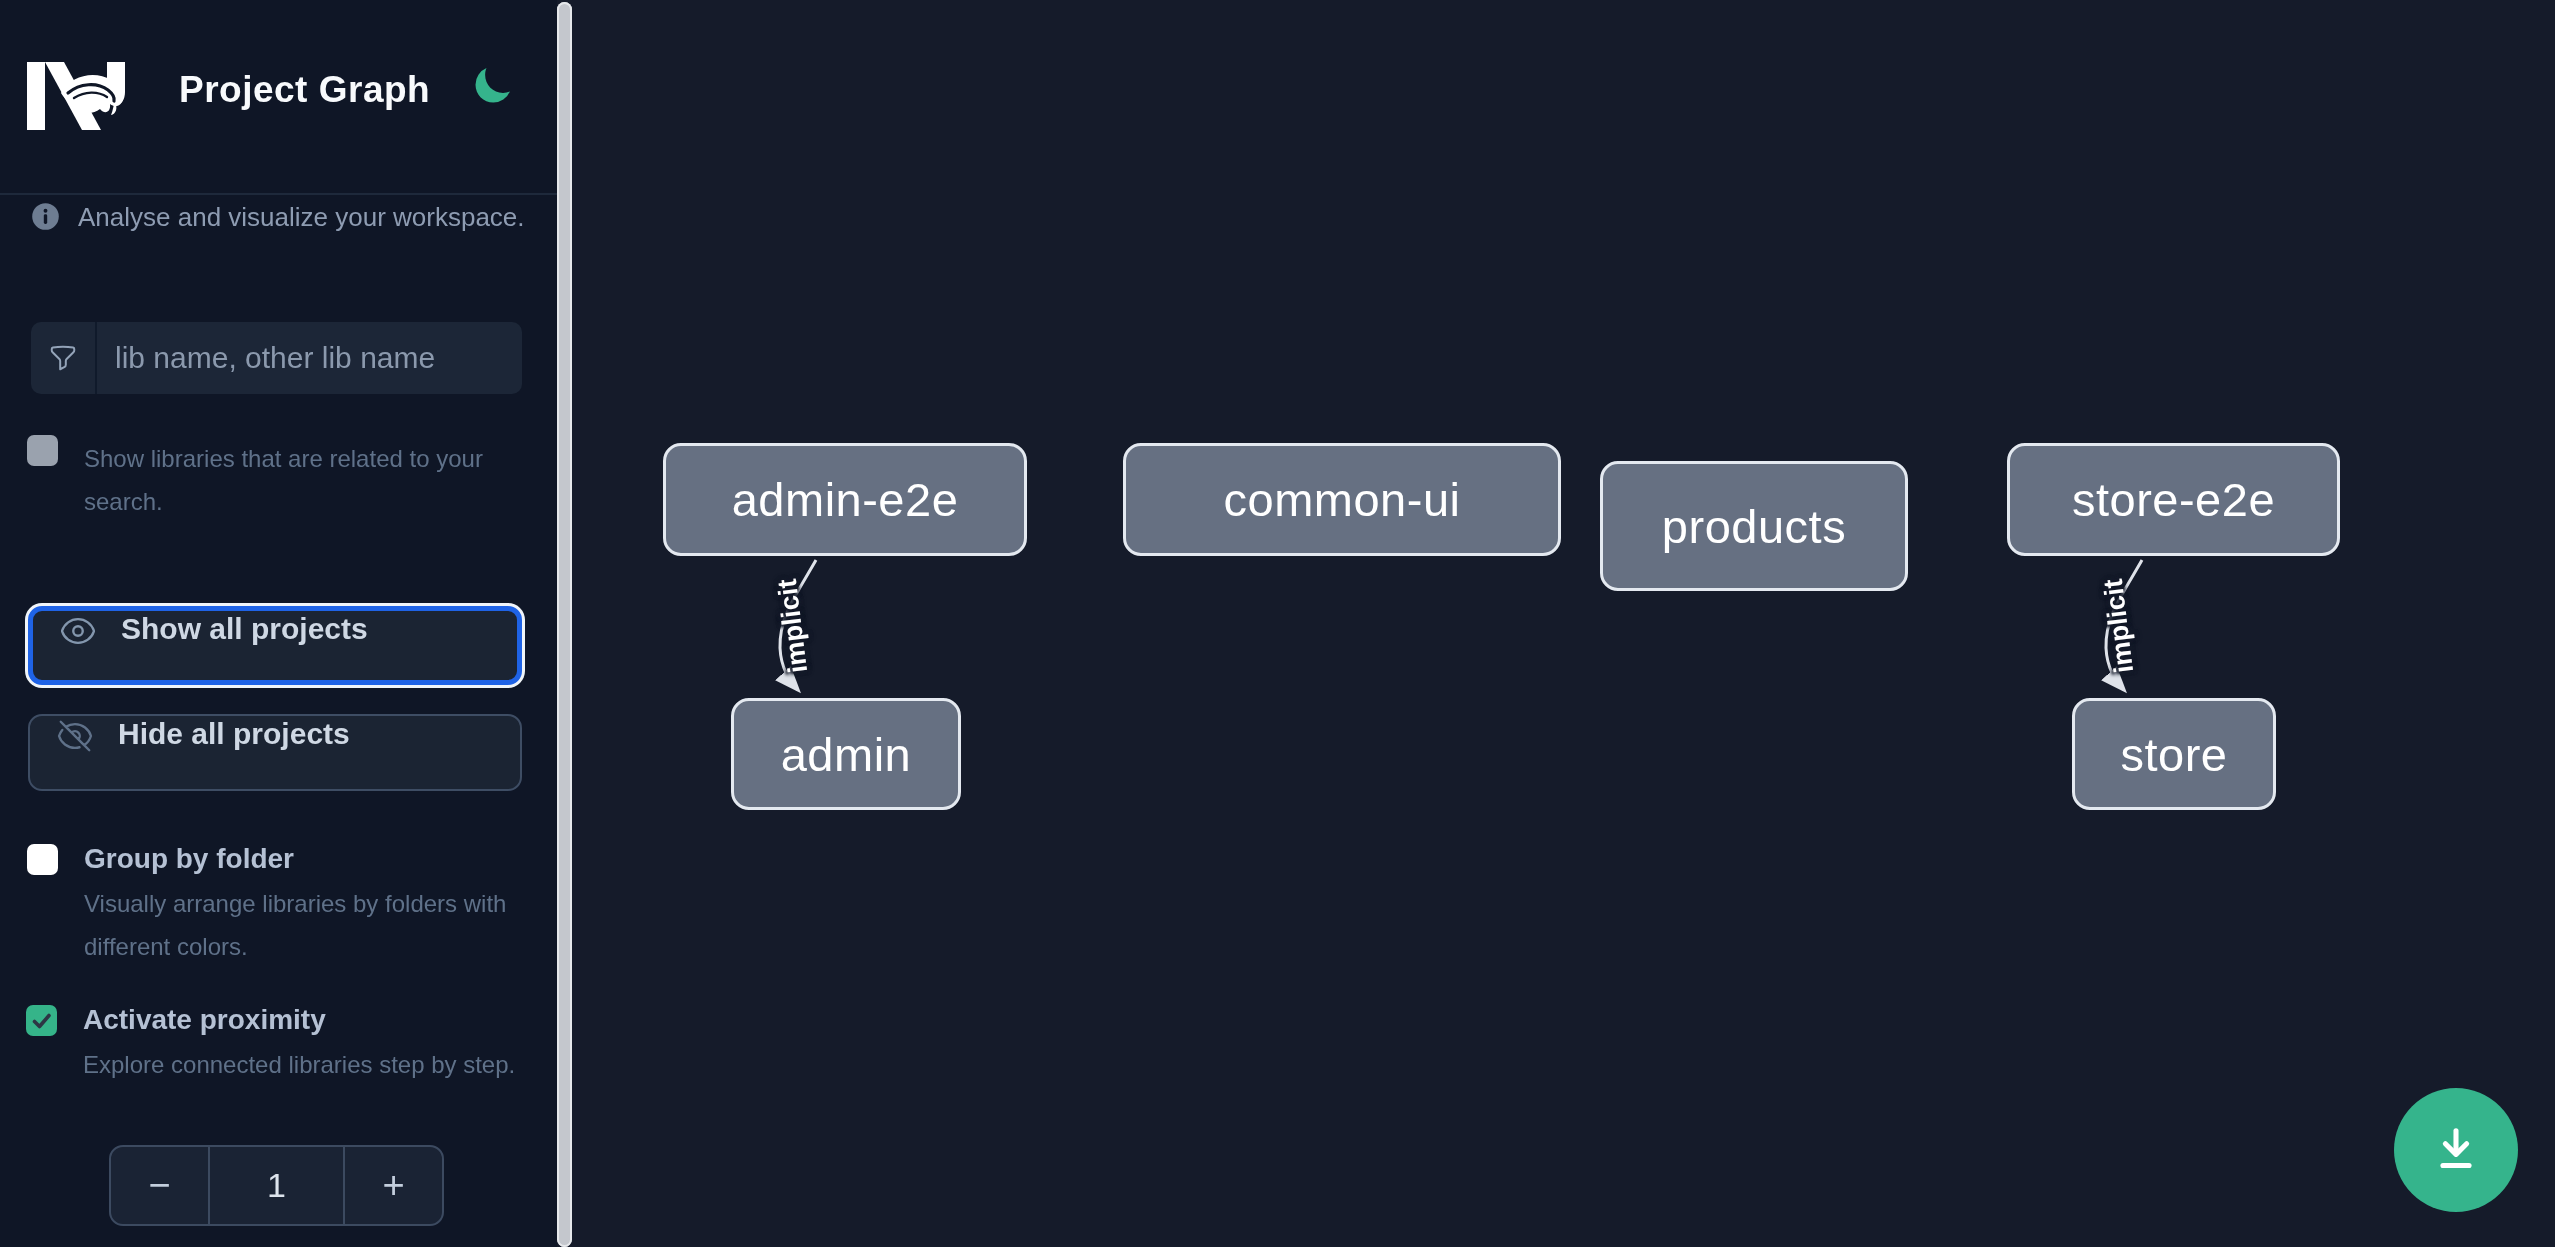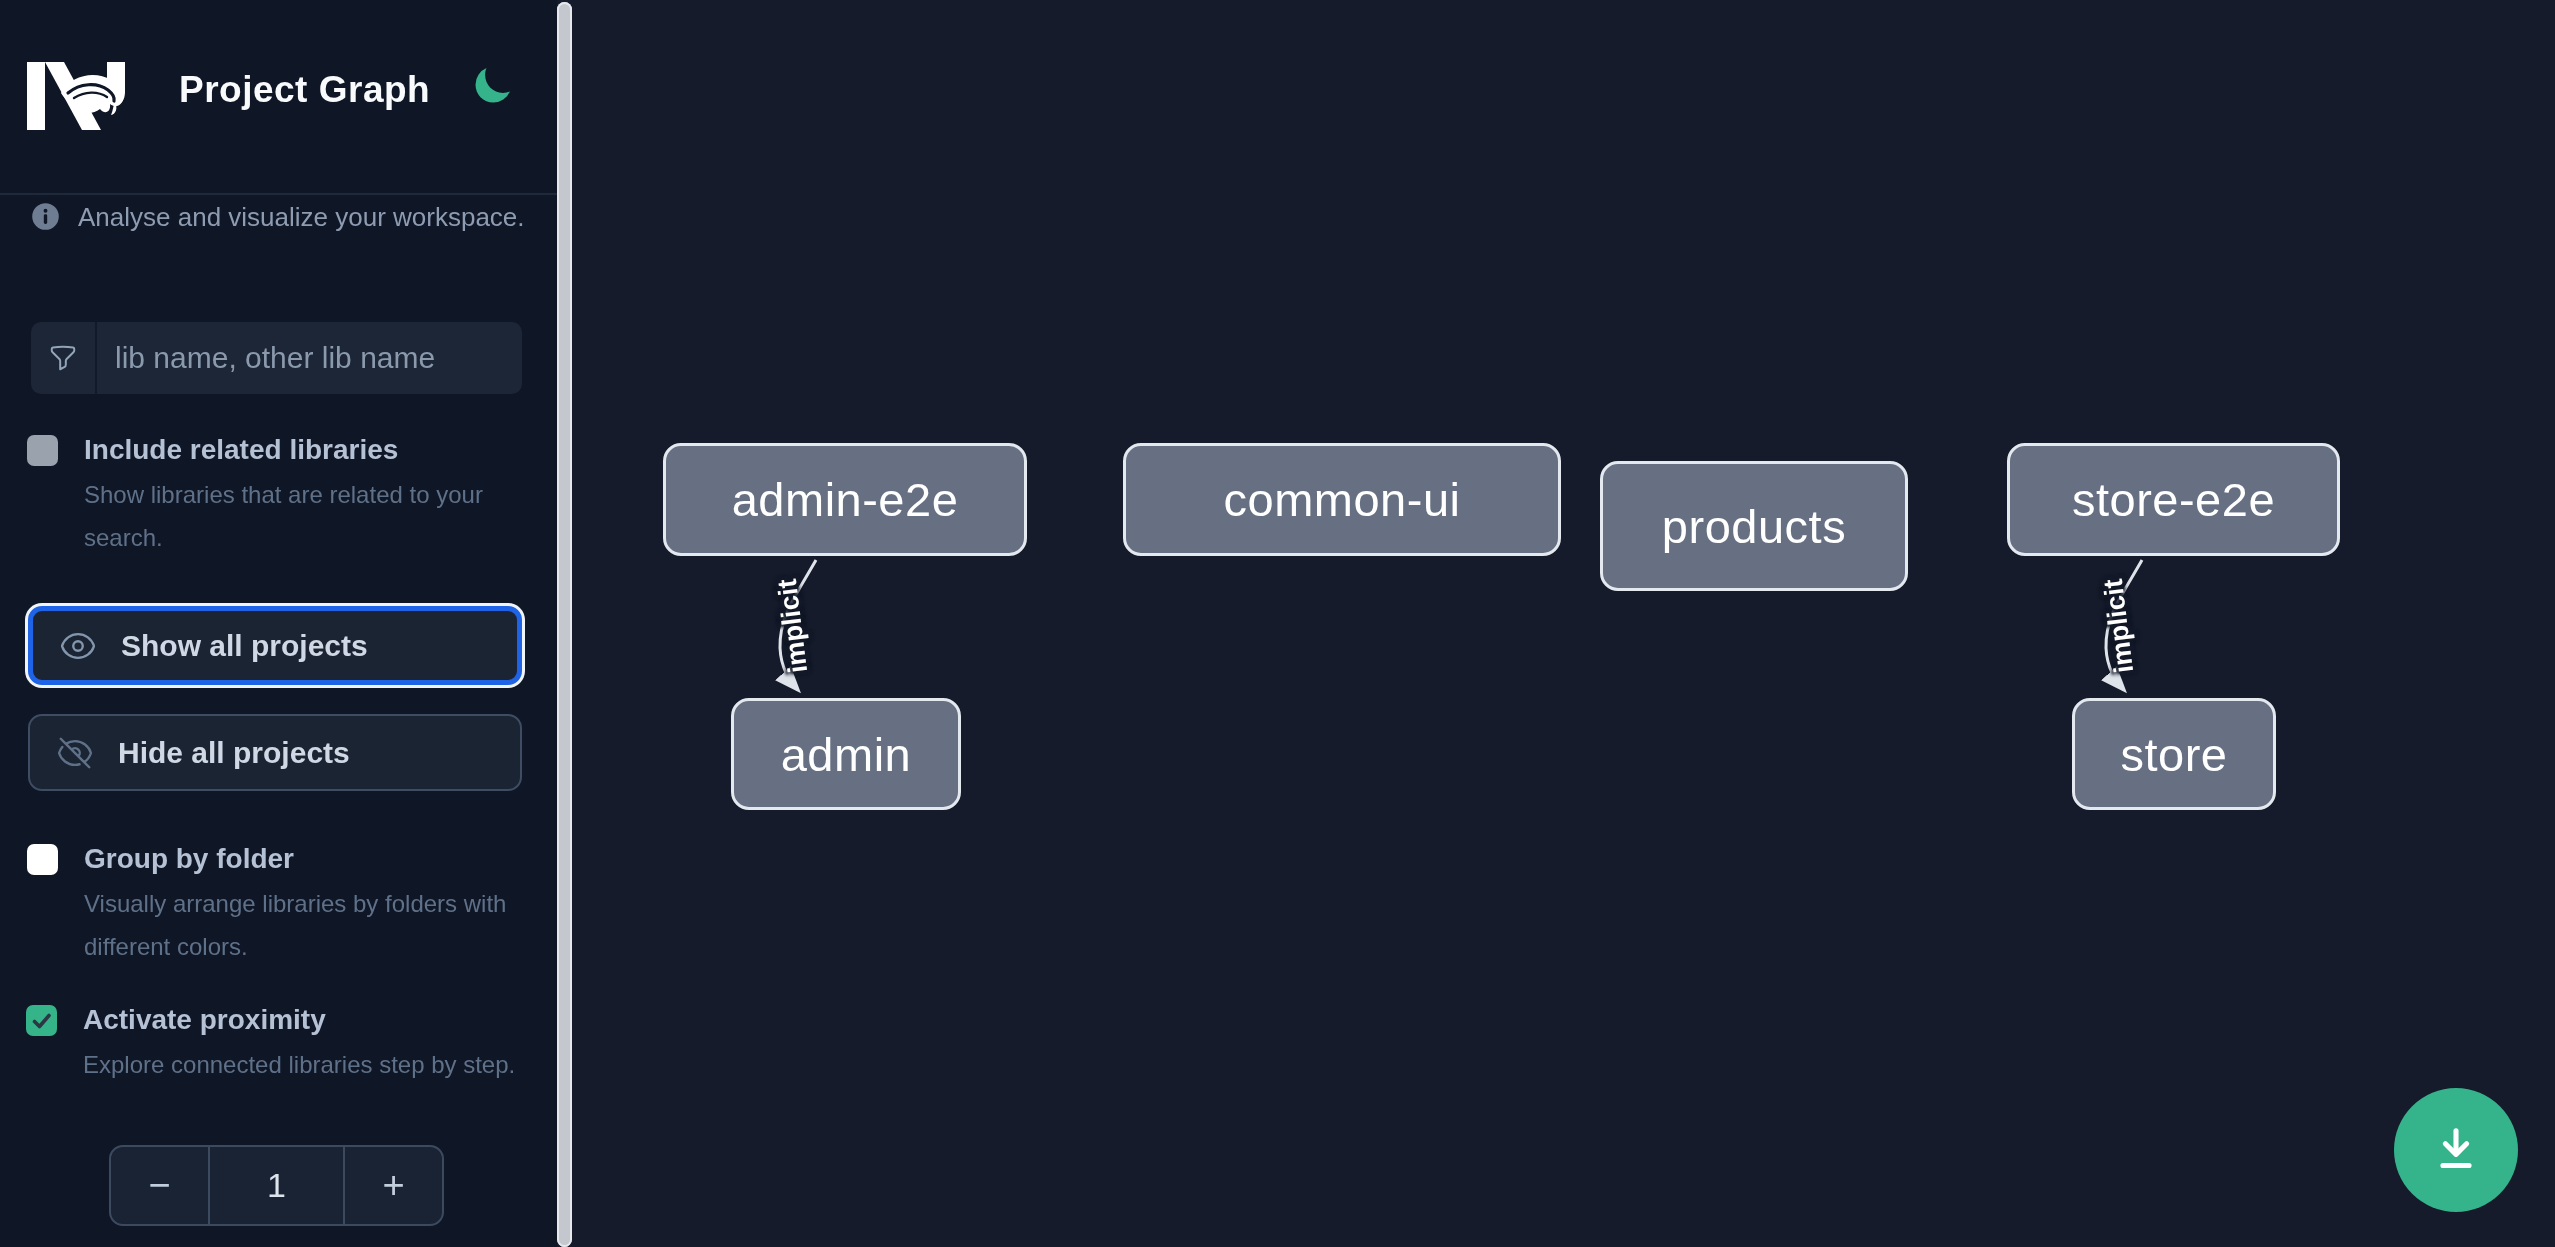--- a/index.html
+++ b/index.html
@@ -33,21 +33,21 @@
   .cb-white{background:#ffffff;}
   .cb-green{background:#35b489;}
   .opt-text{margin-left:26px;}
   .opt-label{font-size:28px;font-weight:700;color:#b5c1d4;line-height:36px;}
   .opt-desc{font-size:24px;color:#5f7189;line-height:43px;margin-top:5px;width:452px;}
 
   #opt-include{left:27px;top:432px;}
   #opt-group{left:27px;top:841px;}
   #opt-prox{left:26px;top:1002px;}
 
-  .side-btn{left:28px;width:494px;box-sizing:border-box;border-radius:14px;background:#1b2433;display:flex;align-items:center;padding-left:26px;gap:24px;cursor:pointer;font-family:"Liberation Sans",sans-serif;}
+  .side-btn{left:28px;width:494px;box-sizing:border-box;border-radius:14px;background:#1b2433;display:flex;align-items:flex-start;padding-left:26px;gap:24px;cursor:pointer;font-family:"Liberation Sans",sans-serif;}
   .side-btn .lbl{font-size:30px;font-weight:600;color:#cfd8e4;}
   #btn-show{top:606px;height:79px;border:5px solid #1f63e6;box-shadow:0 0 0 3px #f1f5f9;}
   #btn-hide{top:714px;height:77px;border:2px solid #3e4d64;}
 
   #stepper{left:109px;top:1145px;width:335px;height:81px;box-sizing:border-box;border:2px solid #3c4a60;border-radius:14px;background:#1a2334;display:flex;overflow:hidden;}
   #stepper .cell{display:flex;align-items:center;justify-content:center;color:#c3cedd;}
   #stepper .btn{width:97px;font-size:38px;cursor:pointer;background:transparent;border:none;color:#c3cedd;font-family:"Liberation Sans",sans-serif;}
   #stepper .val{flex:1;border-left:2px solid #3c4a60;border-right:2px solid #3c4a60;font-size:34px;color:#dce3ec;font-weight:500;}
 
   
@@ -142,21 +142,20 @@
       <svg width="30" height="30" viewBox="0 0 24 24" fill="none" stroke="#93a3b8" stroke-width="1.6" stroke-linejoin="round">
         <path d="M12 3c2.755 0 5.455.232 8.083.678.533.09.917.556.917 1.096v1.044a2.25 2.25 0 0 1-.659 1.591l-5.432 5.432a2.25 2.25 0 0 0-.659 1.591v2.927a2.25 2.25 0 0 1-1.244 2.013L9.75 21v-6.568a2.25 2.25 0 0 0-.659-1.591L3.659 7.409A2.25 2.25 0 0 1 3 5.818V4.774c0-.54.384-1.006.917-1.096A48.32 48.32 0 0 1 12 3Z"></path>
       </svg>
     </div>
     <input type="text" value="" placeholder="lib name, other lib name" style="">
   </div>
 
   <div id="opt-include" class="abs opt-block">
     <div class="checkbox cb-gray"></div>
     <div class="opt-text">
-      <div class="opt-label">Include related libraries</div>
       <div class="opt-desc">Show libraries that are related to your search.</div>
     </div>
   </div>
 
   <button id="btn-show" class="abs side-btn">
     <svg width="38" height="38" viewBox="0 0 24 24" fill="none" stroke="#8396ad" stroke-width="1.5">
       <path d="M2.036 12.322a1.012 1.012 0 0 1 0-.639C3.423 7.51 7.36 4.5 12 4.5s8.577 3.01 9.964 7.183a1.012 1.012 0 0 1 0 .639C20.577 16.49 16.64 19.5 12 19.5s-8.577-3.01-9.964-7.178Z"></path>
       <circle cx="12" cy="12" r="3"></circle>
     </svg>
     <span class="lbl">Show all projects</span>

